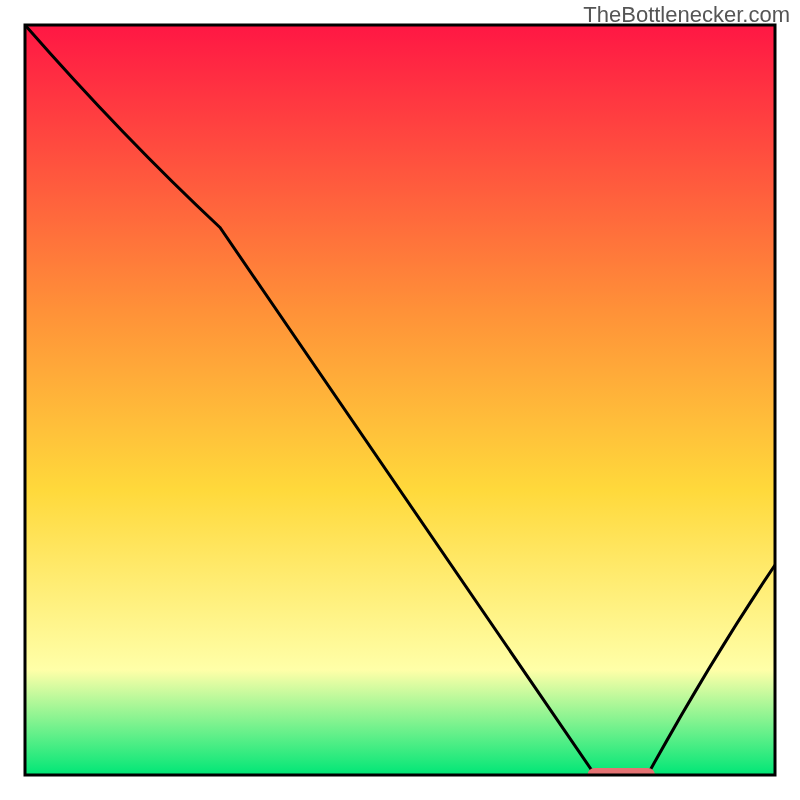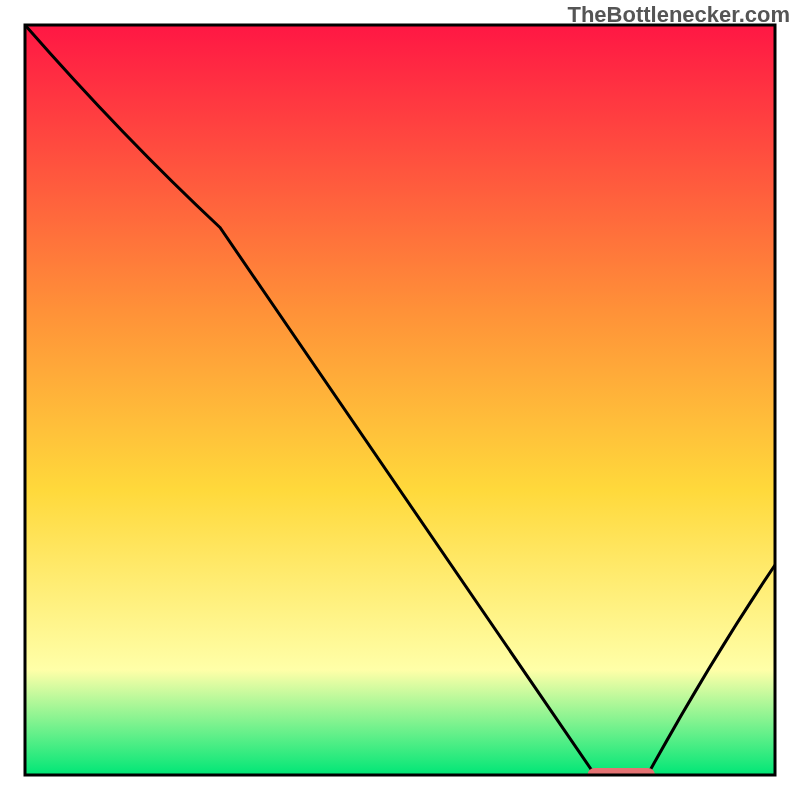--- a/index.html
+++ b/index.html
@@ -14,21 +14,21 @@
     position: relative;
     width: 800px;
     height: 800px;
   }
   .watermark {
     position: absolute;
     top: 2px;
     right: 10px;
     color: #555555;
     font-size: 22px;
-    font-weight: 700;
+    font-weight: 400;
     z-index: 20;
   }
   svg.plot {
     position: absolute;
     left: 0;
     top: 0;
     width: 800px;
     height: 800px;
   }
 </style>

